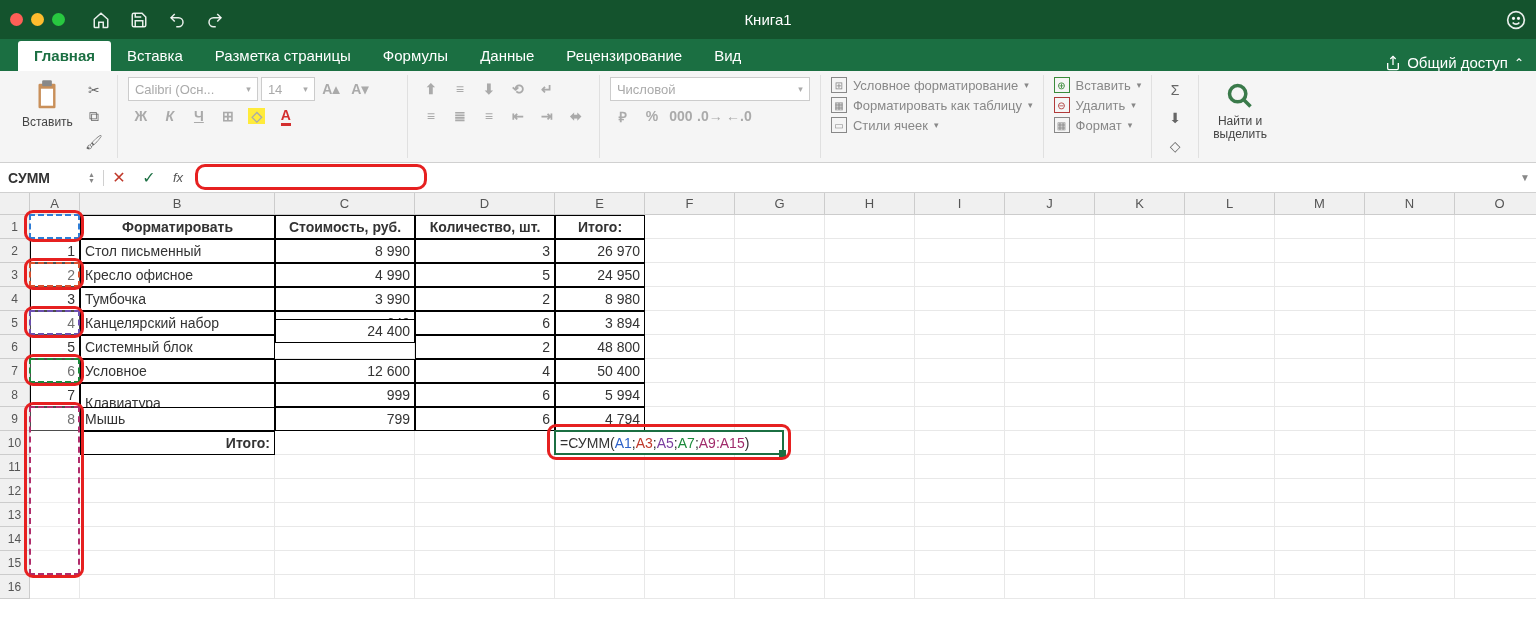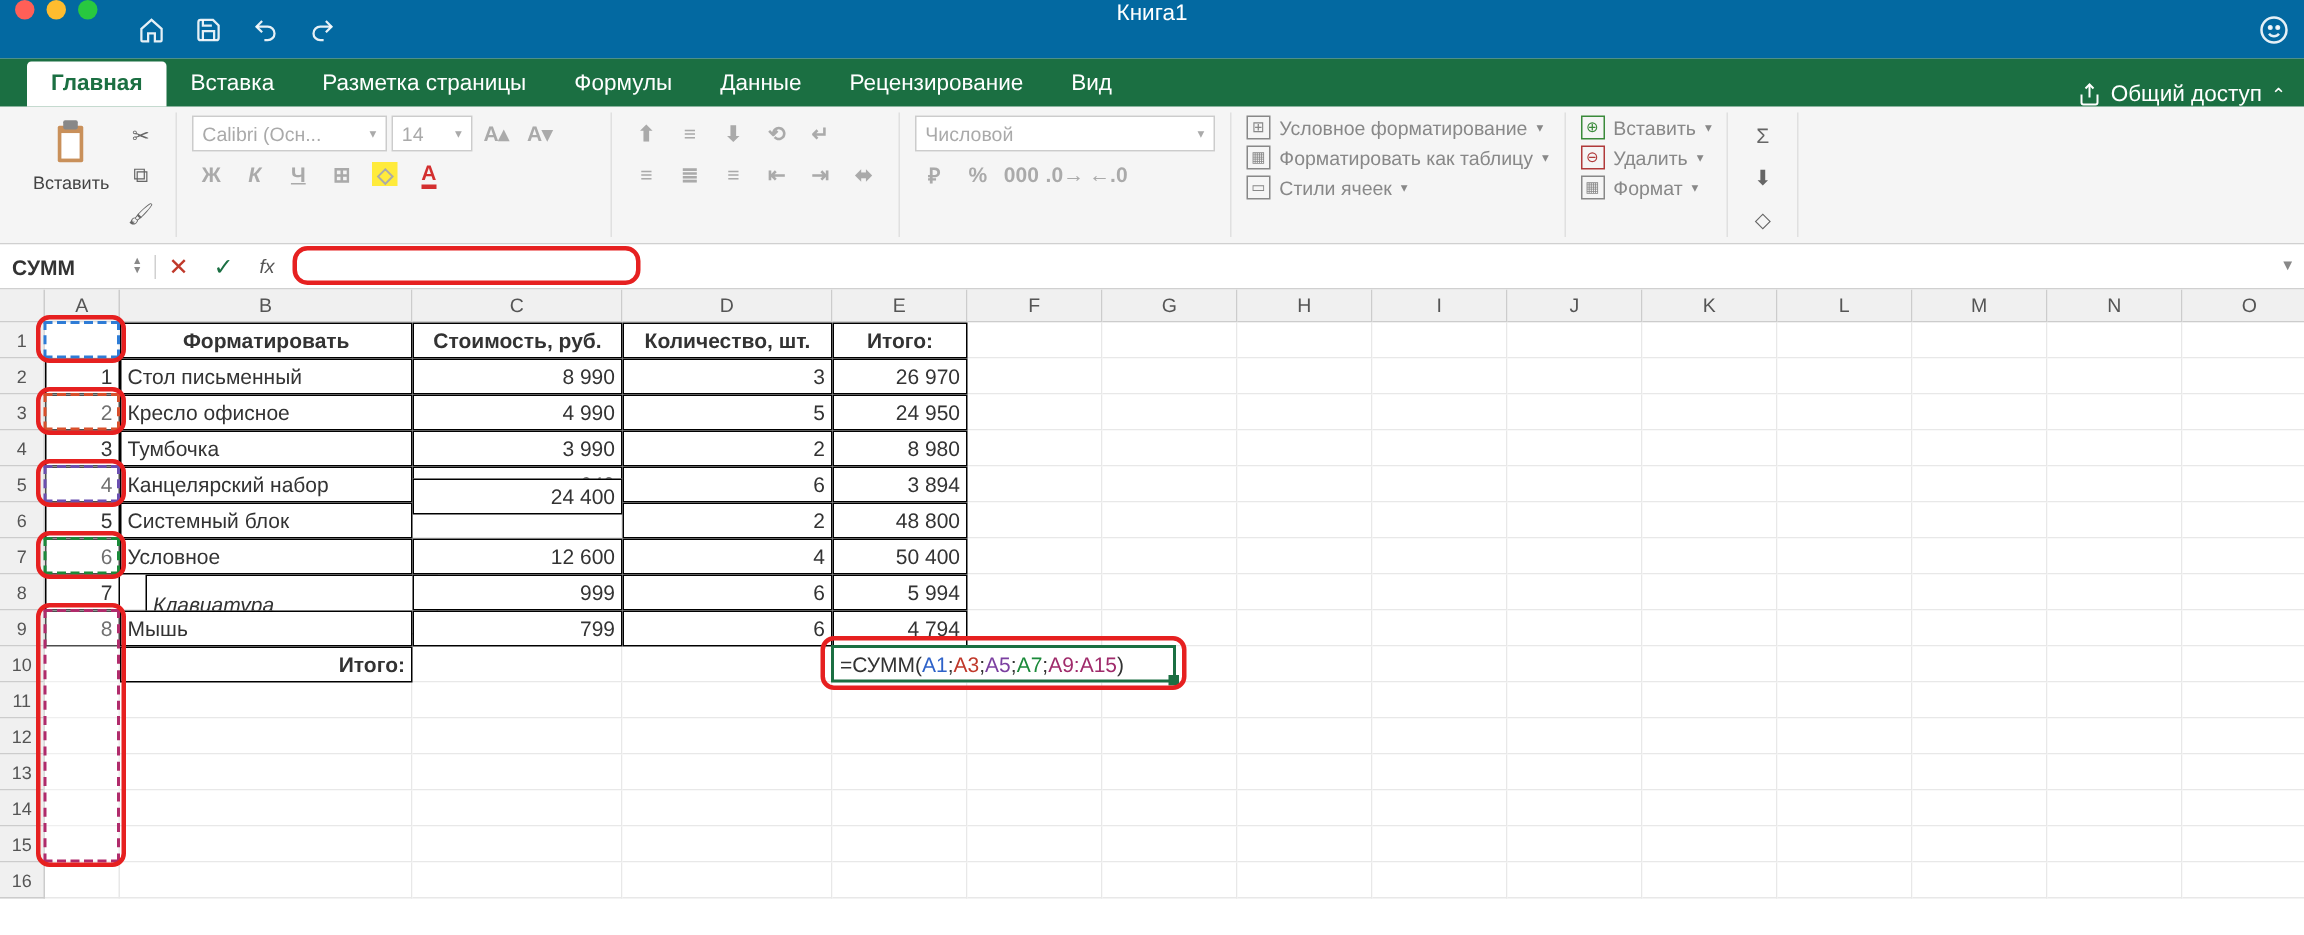--- a/index.html
+++ b/index.html
@@ -1,19 +1,19 @@
 <!DOCTYPE html>
 <html><head>
 <meta charset="utf-8">
 <style>
   * { box-sizing: border-box; margin: 0; padding: 0; font-family: -apple-system, "Helvetica Neue", Arial, sans-serif; }
   body { width: 1536px; height: 623px; overflow: hidden; background: #fff; font-size: 13px; color: #333; }
 
   
-  .titlebar { background: #0369a1; height: 39px; display: flex; padding: 0 10px; color: #fff; position: relative; }
+  .titlebar { background: #14532d; height: 39px; display: flex; align-items: center; padding: 0 10px; color: #fff; position: relative; }
   .traffic { display: flex; gap: 8px; margin-right: 20px; }
   .traffic .dot { width: 13px; height: 13px; border-radius: 50%; }
   .dot.red { background: #ff5f57; }
   .dot.yellow { background: #febc2e; }
   .dot.green { background: #28c840; }
   .tb-icons { display: flex; gap: 18px; align-items: center; margin-left: 6px; }
   .tb-icon { width: 20px; height: 20px; color: rgba(255,255,255,.9); display:flex; align-items:center; justify-content:center; cursor:pointer;}
   .titlebar .doc-title { position:absolute; left:50%; transform:translateX(-50%); font-size:15px; font-weight:500;}
   .titlebar .right { margin-left:auto; display:flex; align-items:center; gap:14px;}
   .search-wrap { display:flex; align-items:center; gap:6px; background:rgba(255,255,255,.12); border-radius:4px; padding:3px 8px; width:220px;}
@@ -278,20 +278,30 @@
   <div class="rgroup">
     <div class="mini-col" style="gap:6px;">
       <div class="mini-btn">Σ</div>
       <div class="mini-btn">⬇</div>
       <div class="mini-btn">◇</div>
     </div>
   </div>
 
   <div class="rgroup">
     <div class="rgroup-top">
+      <div class="big-btn">
+        <div class="ico">
+            <svg width="28" height="28" viewBox="0 0 24 24" fill="none" stroke="#3a7a4a" stroke-width="3">
+              <circle cx="10" cy="10" r="7"></circle>
+              <line x1="21" y1="21" x2="15" y2="15"></line>
+            </svg>
+          </div>
+        <span style="white-space:pre-line;text-align:center;line-height:1.1;">Найти и
+выделить</span>
+      </div>
     </div>
   </div>
 </div>
 
 <div class="formula-bar">
   <div class="name-box">
     <span>СУММ</span>
     <span class="spin">▲<br>▼</span>
   </div>
   <div class="fb-btn cancel">✕</div>
@@ -609,21 +619,21 @@
       <div class="cell bordered" style="left: 50px; top: 120px; width: 195px; height: 24px;">Системный блок</div>
       <div class="cell bordered num" style="left: 245px; top: 104px; width: 140px; height: 24px;">24 400</div>
       <div class="cell bordered num" style="left: 385px; top: 120px; width: 140px; height: 24px;">2</div>
       <div class="cell bordered num" style="left: 525px; top: 120px; width: 90px; height: 24px;">48 800</div>
       <div class="cell bordered num" style="left: 0px; top: 144px; width: 50px; height: 24px;">6</div>
       <div class="cell bordered" style="left: 50px; top: 144px; width: 195px; height: 24px;">Условное</div>
       <div class="cell bordered num" style="left: 245px; top: 144px; width: 140px; height: 24px;">12 600</div>
       <div class="cell bordered num" style="left: 385px; top: 144px; width: 140px; height: 24px;">4</div>
       <div class="cell bordered num" style="left: 525px; top: 144px; width: 90px; height: 24px;">50 400</div>
       <div class="cell bordered num" style="left: 0px; top: 168px; width: 50px; height: 24px;">7</div>
-      <div class="cell bordered" style="left: 67px; top: 168px; width: 195px; height: 40px; font-style: italic;">Клавиатура</div>
+      <div class="cell bordered" style="left: 50px; top: 168px; width: 195px; height: 40px;">Клавиатура</div>
       <div class="cell bordered num" style="left: 245px; top: 168px; width: 140px; height: 24px;">999</div>
       <div class="cell bordered num" style="left: 385px; top: 168px; width: 140px; height: 24px;">6</div>
       <div class="cell bordered num" style="left: 525px; top: 168px; width: 90px; height: 24px;">5 994</div>
       <div class="cell bordered num" style="left: 0px; top: 192px; width: 50px; height: 24px;">8</div>
       <div class="cell bordered" style="left: 50px; top: 192px; width: 195px; height: 24px;">Мышь</div>
       <div class="cell bordered num" style="left: 245px; top: 192px; width: 140px; height: 24px;">799</div>
       <div class="cell bordered num" style="left: 385px; top: 192px; width: 140px; height: 24px;">6</div>
       <div class="cell bordered num" style="left: 525px; top: 192px; width: 90px; height: 24px;">4 794</div>
       <div class="cell bordered" style="left: 50px; top: 216px; width: 195px; height: 24px; justify-content: flex-end; font-weight: bold;">Итого:</div>
       <div class="march c1" style="left: -1px; top: -1px; width: 51px; height: 25px;"></div>

